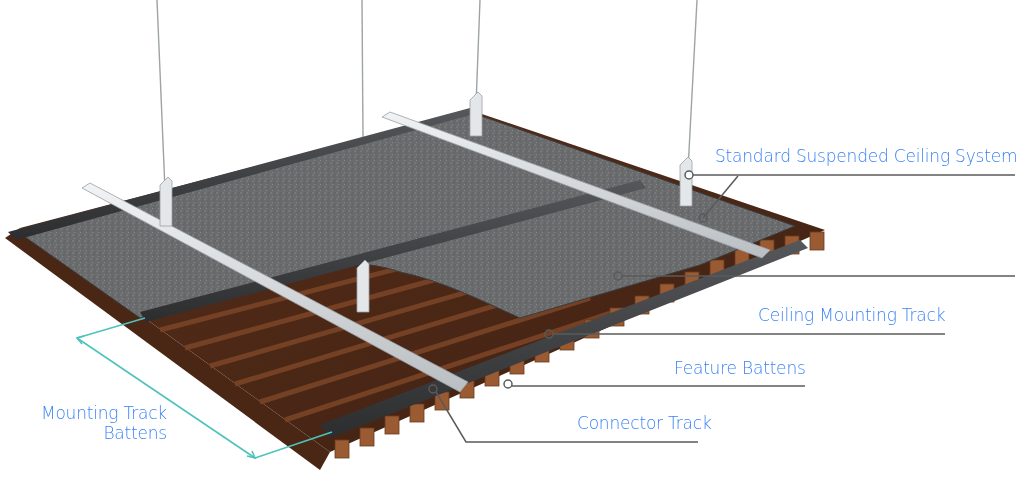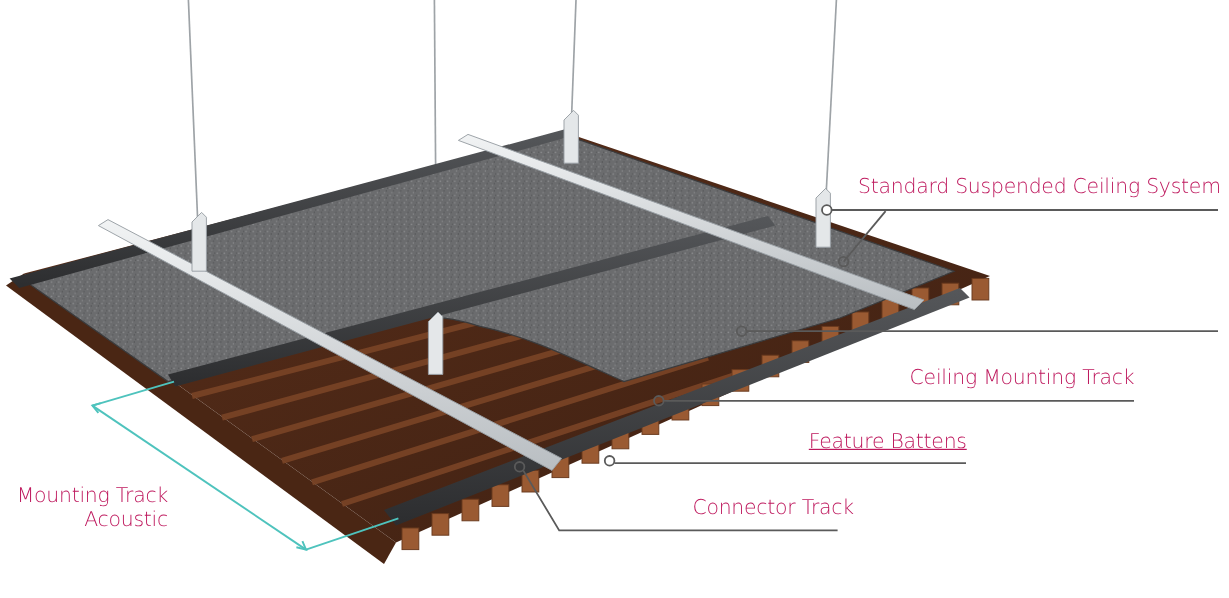--- a/index.html
+++ b/index.html
@@ -2,21 +2,21 @@
 <html><head>
 <meta charset="utf-8">
 <style>
   html, body { margin: 0; padding: 0; background: #ffffff; }
   body { width: 1024px; height: 498px; overflow: hidden; position: relative; font-family: "Liberation Sans", "DejaVu Sans", sans-serif; }
   #stage { position: absolute; left: 0; top: 0; width: 1024px; height: 498px; }
   .label {
     position: absolute;
     font-family: "DejaVu Sans", "Liberation Sans", sans-serif;
     font-weight: 300;
-    color: #be185d;
+    color: #3b82f6;
     font-size: 17px;
     letter-spacing: -0.2px;
     white-space: nowrap;
     line-height: 20px;
   }
   .label.right { text-align: right; }
 </style>
 </head>
 <body>
 
@@ -134,21 +134,21 @@
     <circle cx="508" cy="384" r="4" fill="none"></circle>
 
     <polyline points="436,392 466,442 698,442"></polyline>
     <circle cx="433" cy="389" r="4" fill="none"></circle>
   </g>
 </svg>
 
   
   <div class="label" style="left:715px; top:146px;">Standard Suspended Ceiling System</div>
   <div class="label" style="left:758px; top:305px;">Ceiling Mounting Track</div>
-  <div class="label" style="left:674px; top:358px;text-decoration:underline;">Feature Battens</div>
+  <div class="label" style="left:674px; top:358px;">Feature Battens</div>
   <div class="label" style="left:577px; top:413px;">Connector Track</div>
 
   
-  <div class="label right" style="left:12px; top:403px; width:128px;text-align:right;">
+  <div class="label right" style="left:39px; top:403px; width:128px;text-align:right;">
     <div>Mounting Track</div>
-    <div>Acoustic</div>
+    <div>Battens</div>
   </div>
 </div>
 
 </body></html>

